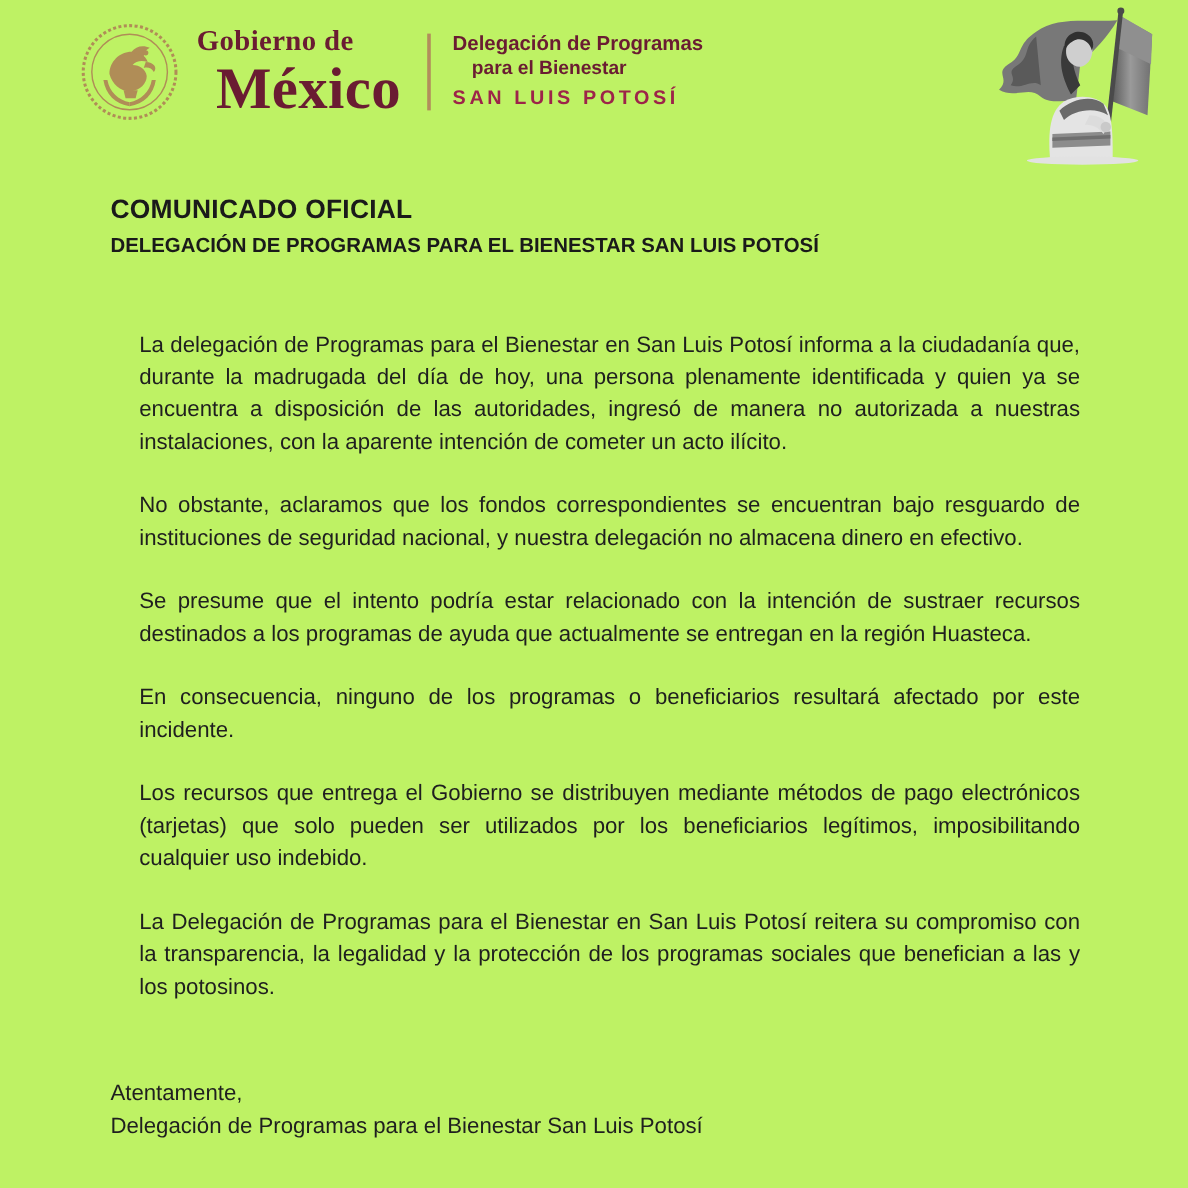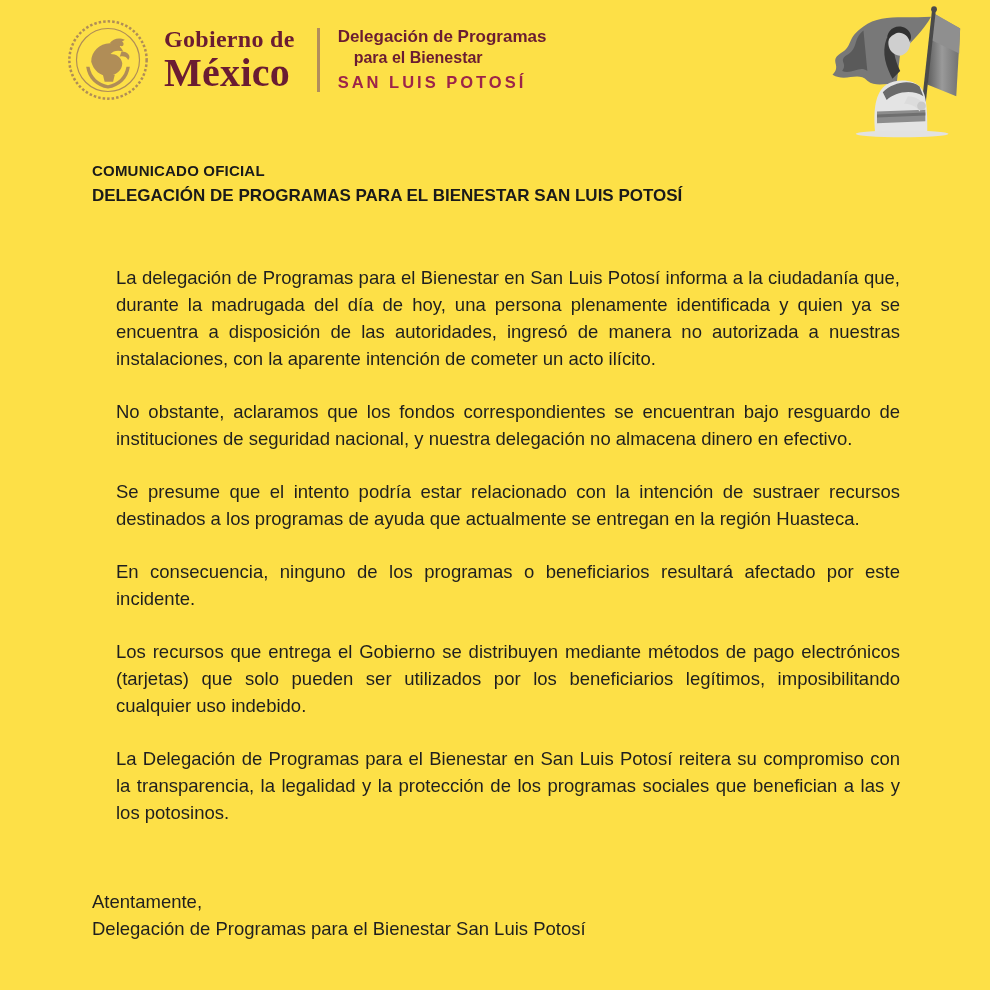--- a/index.html
+++ b/index.html
@@ -1,20 +1,20 @@
 <!DOCTYPE html>
 <html lang="es"><head>
 <meta charset="utf-8">
 <style>
   html, body { margin: 0; padding: 0; background: #ffffff; }
   .page {
     position: relative;
     width: 990px;
     height: 990px;
-    background: #fde047;
+    background: #bef264;
     font-family: "Liberation Sans", sans-serif;
     color: #1f1f1f;
     overflow: hidden;
   }
 
   
   .letterhead { position: absolute; top: 0; left: 0; right: 0; height: 145px; }
   .brand-group {
     position: absolute;
     left: 66px;
@@ -23,39 +23,39 @@
     align-items: center;
   }
   .seal { width: 84px; height: 84px; flex: 0 0 auto; }
   .brand-text {
     margin-left: 14px;
     font-family: "Liberation Serif", serif;
     color: #6a1c32;
     line-height: 1;
   }
   .brand-line1 { font-size: 24px; font-weight: 700; letter-spacing: .3px; }
-  .brand-line2 { font-size: 40px; font-weight: 700; margin-top: 2px; letter-spacing: .3px; }
+  .brand-line2 { font-size: 49px; font-weight: 700; margin-top: 2px; letter-spacing: .3px; margin-left: 16px; }
   .divider {
     width: 3px; height: 64px;
     background: #b28e5c;
     margin: 0 18px 0 22px;
     align-self: center;
   }
   .division { color: #6a1c32; line-height: 1.3; }
   .division-line1 { font-size: 17px; font-weight: 700; }
   .division-line2 { font-size: 16px; font-weight: 600; padding-left: 16px; }
   .division-line3 {
     font-size: 16.5px; font-weight: 700;
     letter-spacing: 3px; color: #9d2449; margin-top: 3px;
   }
   .flag-art { position: absolute; right: 26px; top: 2px; width: 145px; height: 138px; }
 
   
   .content { position: absolute; left: 92px; right: 90px; top: 162px; }
-  .doc-title { margin: 0; font-size: 15px; font-weight: 700; letter-spacing: .2px; color: #1a1a1a; }
+  .doc-title { margin: 0; font-size: 22px; font-weight: 700; letter-spacing: .2px; color: #1a1a1a; }
   .doc-subtitle { margin: 7px 0 0; font-size: 17px; font-weight: 700; color: #1a1a1a; }
   .body-text { margin-top: 58px; font-size: 18.5px; line-height: 27px; text-align: justify; margin-left: 24px; }
   .body-text p { margin: 0 0 26px 0; }
   .signature { margin-top: 62px; font-size: 18.5px; line-height: 27px; }
 </style>
 </head>
 <body>
 
 <div class="page">
 

